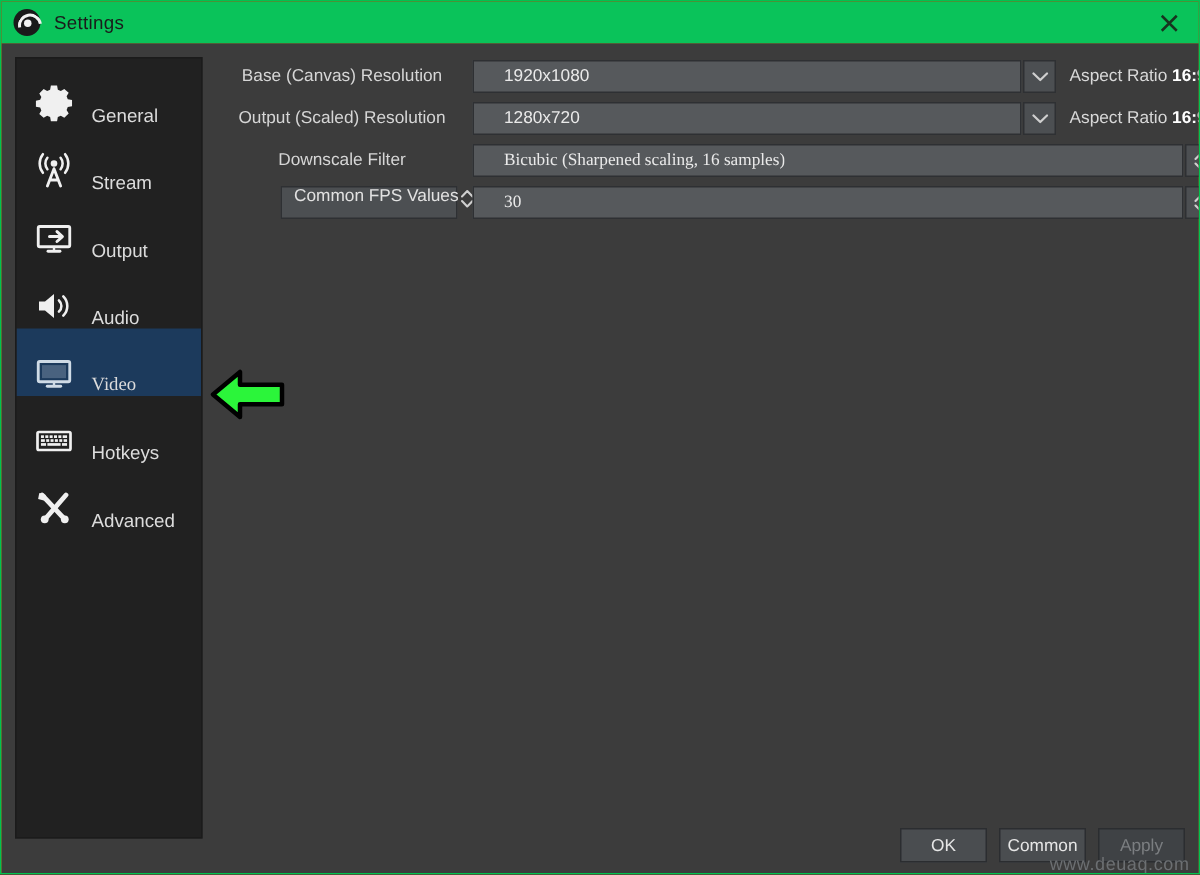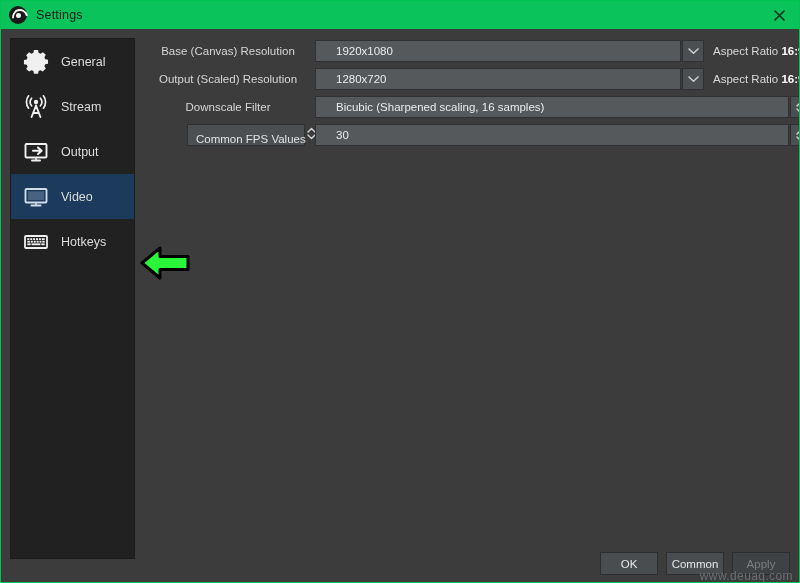--- a/index.html
+++ b/index.html
@@ -89,27 +89,28 @@
     position: absolute;
     left: 9px; top: 9px;
     width: 125px;
     height: 521px;
     background: #212121;
     border: 1px solid #1b1b1b;
     overflow: hidden;
   }
   .nav-item {
     display: flex;
-    align-items: center;
+    align-items: flex-end;
     height: 45px;
     padding-left: 10px;
     cursor: pointer;
   }
   .nav-item.selected {
     background: #1c3a5c;
+    font-family: Liberation Serif, serif;
   }
   .nav-icon {
     width: 30px; height: 30px;
     flex: 0 0 30px;
     display: flex;
     align-items: center;
     justify-content: center;
   }
   .nav-icon svg { display: block; }
   .nav-label {
@@ -151,21 +152,21 @@
   
   .lbl-combo {
     width: 118px;
     flex: 0 0 118px;
     height: 22px;
     margin-left: 38px;
     margin-right: 10px;
     background: #4c4f52;
     border: 1px solid #2e3033;
     display: flex;
-    align-items: flex-end;
+    align-items: flex-start;
     justify-content: space-between;
     padding: 0 4px 0 8px;
     cursor: pointer;
   }
   .lbl-combo span.t {
     font-size: 11.5px;
     color: #e2e2e2;
     white-space: nowrap;
   }
 
@@ -178,21 +179,21 @@
     overflow: hidden;
   }
   .field .val {
     padding-left: 20px;
     font-size: 11.5px;
     color: #eaeaea;
     white-space: nowrap;
     overflow: hidden;
   }
   .field.w-combo { width: 366px; flex: 0 0 366px; }
-  .field.w-wide  { width: 474px; flex: 0 0 474px; }
+  .field.w-wide  { width: 474px; flex: 0 0 474px; font-family: Liberation Serif, serif; }
 
   .drop-btn {
     width: 22px; height: 22px;
     flex: 0 0 22px;
     margin-left: 1px;
     background: #4c4f52;
     border: 1px solid #2e3033;
     display: flex;
     align-items: center;
     justify-content: center;
@@ -307,20 +308,29 @@
           <svg width="26" height="26" viewBox="0 0 26 26">
             <rect x="2.5" y="5" width="21" height="13.5" rx="1" fill="none" stroke="#f0f0f0" stroke-width="1.9"></rect>
             <path d="M9 21.5 H17" stroke="#f0f0f0" stroke-width="1.9" stroke-linecap="round"></path>
             <path d="M13 18.5 V21.5" stroke="#f0f0f0" stroke-width="1.6"></path>
             <path d="M10 11.7 H18 M15 8.4 L18.6 11.7 L15 15" stroke="#f0f0f0" stroke-width="2" fill="none" stroke-linecap="round" stroke-linejoin="round"></path>
           </svg>
         </span>
         <span class="nav-label">Output</span>
       </div>
 
+      <div class="nav-item">
+        <span class="nav-icon">
+          <svg width="26" height="26" viewBox="0 0 26 26">
+            <path fill="#f0f0f0" d="M3 10h4l6-5v16l-6-5H3z"></path>
+            <path d="M16.3 9.3a5 5 0 0 1 0 7.4 M19.2 6.6a9 9 0 0 1 0 12.8" stroke="#f0f0f0" stroke-width="1.7" fill="none" stroke-linecap="round"></path>
+          </svg>
+        </span>
+        <span class="nav-label">Audio</span>
+      </div>
 
       <div class="nav-item selected">
         <span class="nav-icon">
           <svg width="26" height="26" viewBox="0 0 26 26">
             <rect x="2.5" y="5" width="21" height="13.5" rx="1" fill="none" stroke="#cfdbe6" stroke-width="1.9"></rect>
             <rect x="5" y="7.4" width="16" height="8.7" fill="#cfdbe6" opacity="0.25"></rect>
             <path d="M8.5 21.5 H17.5" stroke="#cfdbe6" stroke-width="1.9" stroke-linecap="round"></path>
             <path d="M13 18.5 V21.5" stroke="#cfdbe6" stroke-width="1.6"></path>
           </svg>
         </span>
@@ -346,20 +356,32 @@
                 <rect x="19.4" y="11.8" width="2.3" height="1.8"></rect>
               <rect x="4.3" y="14.4" width="3.4" height="1.8"></rect>
                 <rect x="8.6" y="14.4" width="8.8" height="1.8"></rect>
               <rect x="18.3" y="14.4" width="3.4" height="1.8"></rect>
             </g>
           </svg>
         </span>
         <span class="nav-label">Hotkeys</span>
       </div>
 
+      <div class="nav-item">
+        <span class="nav-icon">
+          <svg width="26" height="26" viewBox="0 0 26 26">
+            <path d="M5 4 L20 20" stroke="#f0f0f0" stroke-width="3.2" stroke-linecap="round"></path>
+            <path d="M21 4 L8 19" stroke="#f0f0f0" stroke-width="3.2" stroke-linecap="round"></path>
+            <path fill="#f0f0f0" d="M3.2 2.6 L7.6 4 L6.2 7.6 L2.4 6.6 Z"></path>
+            <circle cx="20.2" cy="20.2" r="2.6" fill="#f0f0f0"></circle>
+            <circle cx="6.8" cy="20.2" r="2.6" fill="#f0f0f0"></circle>
+          </svg>
+        </span>
+        <span class="nav-label">Advanced</span>
+      </div>
 
     </div>
 
     <div id="annot-arrow">
       <svg width="52" height="44" viewBox="0 0 52 44">
         <path d="M3 22 L21 7 L21 15.5 L49 15.5 L49 28.5 L21 28.5 L21 37 Z" fill="#2bf53a" stroke="#000000" stroke-width="3" stroke-linejoin="round"></path>
       </svg>
     </div>
 
     <div id="form">

